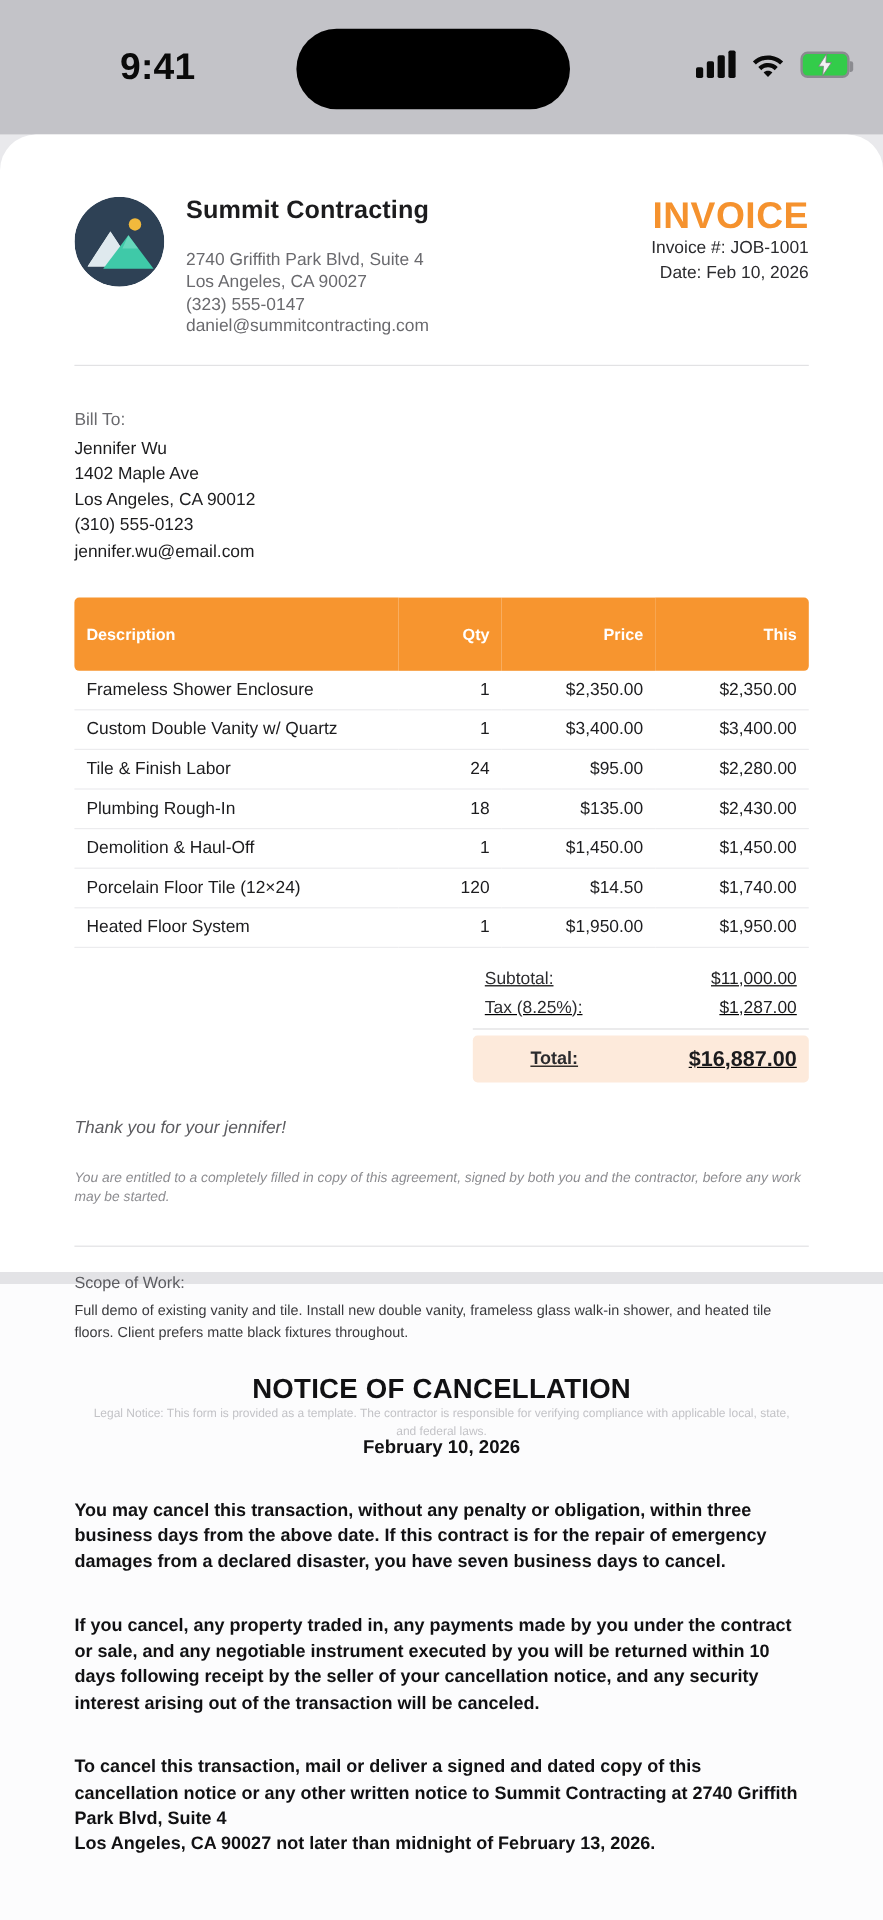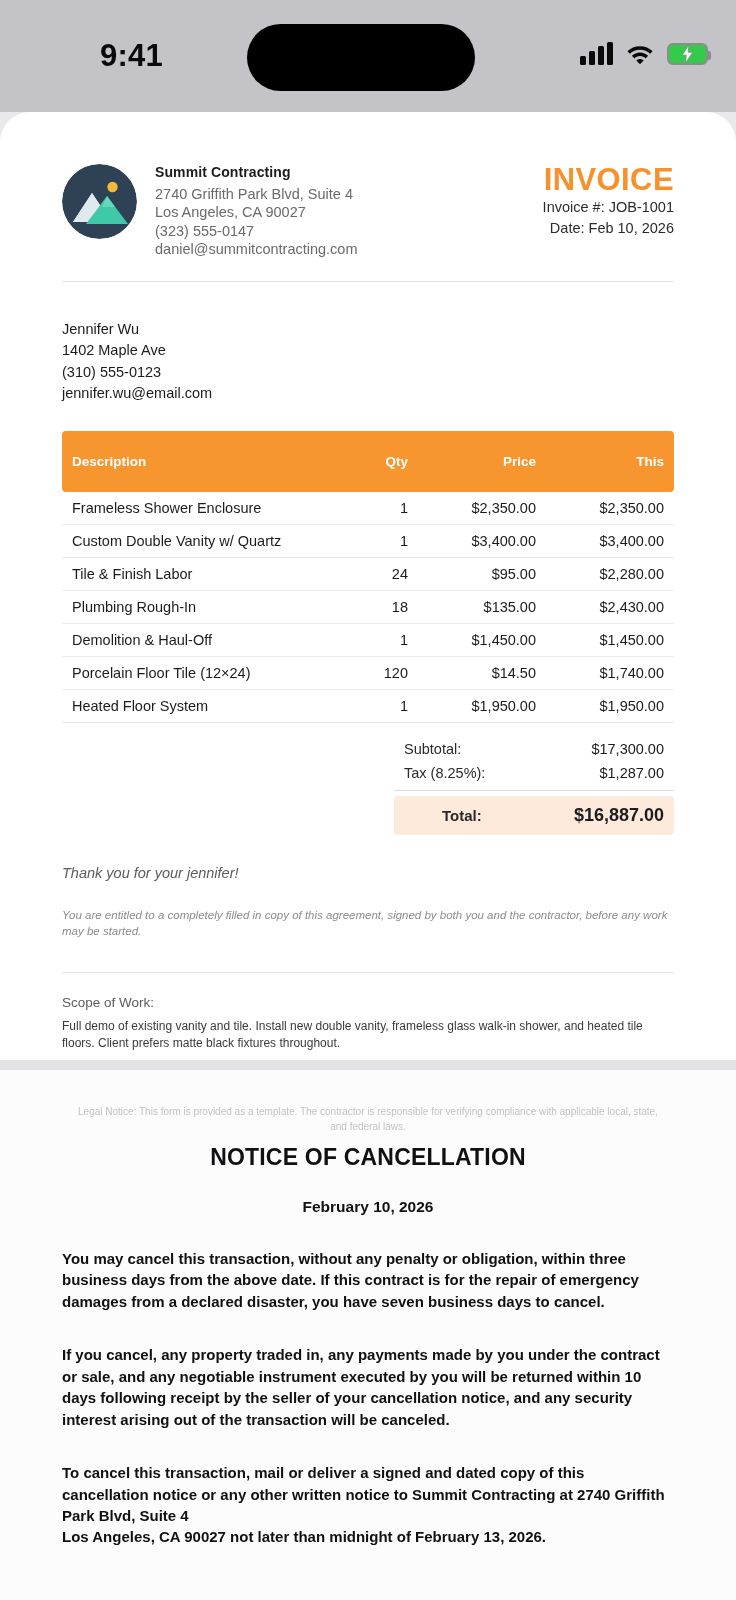--- a/index.html
+++ b/index.html
@@ -131,24 +131,24 @@
   .logo {
     width: 75px; height: 75px; border-radius: 50%;
     flex: 0 0 75px;
     overflow: hidden;
     margin-top: 2px;
   }
   .logo svg { display:block; width:75px; height:75px; }
 
   .biz-text { padding-top: 2px; }
   .biz-name {
-    font-size: 14px;
+    font-size: 21px;
     font-weight: 700;
     color: #1c1c1e;
-    margin-bottom: 5px;
+    margin-bottom: 20px;
     letter-spacing: 0.1px;
   }
   .biz-line {
     font-size: 14.5px;
     color: #6a6a6e;
     line-height: 1.27;
   }
 
   .inv-meta { text-align: right; padding-top: 2px; }
   .inv-title {
@@ -196,21 +196,21 @@
     padding: 8px 10px;
     text-align: right;
     border-bottom: 1px solid #ececee;
   }
   .items tbody td.desc { text-align: left; }
   .col-qty { width: 86px; }
   .col-price { width: 128px; }
   .col-total { width: 128px; }
 
   
-  .totals { margin-top: 14px; display: flex; justify-content: flex-end; }
+  .totals { margin-top: 14px; display: flex; justify-content: flex-end; text-decoration: underline; }
   .totals-box { width: 280px; }
   .totals-row {
     display: flex;
     justify-content: space-between;
     font-size: 14.5px;
     color: #1c1c1e;
     padding: 4px 10px;
   }
   .totals-row .lbl { color: #2b2b2e; }
   .totals-divider { height: 1px; background: #dedee0; margin: 5px 0 0 0; }
@@ -340,22 +340,24 @@
           </div>
         </div>
         <div class="inv-meta">
           <div class="inv-title">INVOICE</div>
           <div class="inv-meta-line">Invoice #: JOB-1001</div>
           <div class="inv-meta-line">Date: Feb 10, 2026</div>
         </div>
       </div>
 
       <div class="bill-to">
+        <div class="bill-label">Bill To:</div>
         <div class="bill-line">Jennifer Wu</div>
         <div class="bill-line">1402 Maple Ave</div>
+        <div class="bill-line">Los Angeles, CA 90012</div>
         <div class="bill-line">(310) 555-0123</div>
         <div class="bill-line">jennifer.wu@email.com</div>
       </div>
 
       <table class="items">
         <thead>
           <tr>
             <th class="desc">Description</th>
             <th class="col-qty">Qty</th>
             <th class="col-price">Price</th>
@@ -405,21 +407,21 @@
               <td class="col-price">$1,950.00</td>
               <td class="col-total">$1,950.00</td>
             </tr>
           </tbody>
       </table>
 
       <div class="totals">
         <div class="totals-box">
           <div class="totals-row">
             <span class="lbl">Subtotal:</span>
-            <span class="val">$17,300.00</span>
+            <span class="val">$11,000.00</span>
           </div>
           <div class="totals-row">
             <span class="lbl">Tax (8.25%):</span>
             <span class="val">$1,287.00</span>
           </div>
           <div class="totals-divider"></div>
           <div class="totals-row grand">
             <span class="lbl">Total:</span>
             <span class="val">$16,887.00</span>
           </div>

